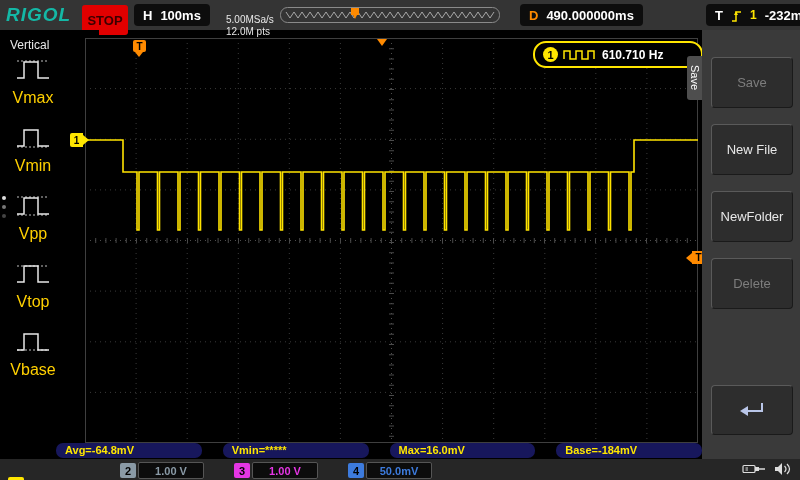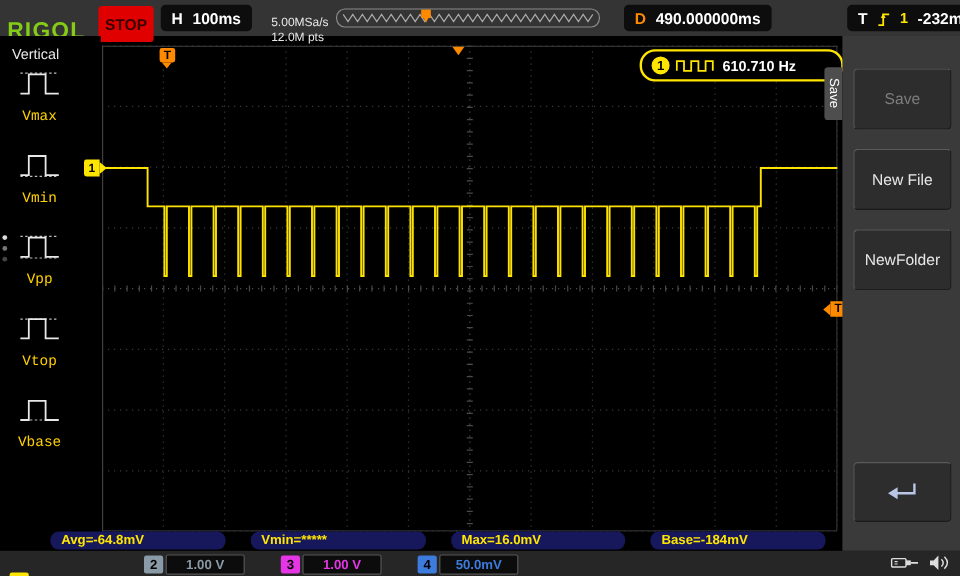--- a/index.html
+++ b/index.html
@@ -1,36 +1,36 @@
 <!DOCTYPE html>
 <html><head>
 <meta charset="utf-8">
 <style>
   html,body{margin:0;padding:0;background:#000;}
   #screen{position:relative;width:800px;height:480px;background:#000;overflow:hidden;
           font-family:"Liberation Sans",sans-serif;-webkit-font-smoothing:antialiased;}
   
   .topbar{position:absolute;left:0;top:0;width:800px;height:30px;background:#343434;}
-  .logo{position:absolute;left:6px;top:16px;font-size:19px;font-weight:bold;color:#84cc16;letter-spacing:1px;}
+  .logo{position:absolute;left:6px;top:4px;font-size:19px;font-weight:bold;color:#14b8a6;letter-spacing:1px;font-style:italic;}
   .stop{position:absolute;left:82px;top:5px;width:46px;height:30px;background:#e10000;color:#3a0000;
         font-size:13px;font-weight:bold;border-radius:3px;display:flex;align-items:center;justify-content:center;}
   .chip{position:absolute;top:4px;height:22px;background:#0d0d0d;border-radius:4px;display:flex;
         align-items:center;gap:8px;padding:0 9px;color:#fff;font-size:13px;font-weight:bold;white-space:nowrap;}
   .hchip{left:134px;}
   .samples{position:absolute;left:226px;top:14px;font-size:10px;line-height:12px;color:#e8e8e8;}
   .memstrip{position:absolute;left:280px;top:6px;width:220px;height:18px;}
   .dchip{left:520px;}
   .dletter{color:#ff8a00;}
   .tchip{left:706px;}
   .tsource{color:#ffe600;font-size:12px;}
   
-  .sidebar{position:absolute;left:0;top:30px;width:84px;height:413px;background:#000;}
+  .sidebar{position:absolute;left:0;top:30px;width:84px;height:413px;background:#000;padding-left:15px;}
   .sb-title{position:absolute;left:10px;top:8px;color:#e8e8e8;font-size:12px;}
   .meas-btn{position:absolute;left:8px;width:50px;height:60px;text-align:center;cursor:pointer;}
-  .meas-label{margin-top:2px;color:#ffd000;font-size:12px;font-family:Liberation Mono, monospace;}
+  .meas-label{margin-top:2px;color:#ffd000;font-size:16px;}
   .icw{stroke:#e8e8e8;fill:none;stroke-width:1.5;}
   .icd{stroke:#c0c0c0;stroke-width:1;stroke-dasharray:2 2;}
   .pagedots{position:absolute;left:2px;top:196px;display:flex;flex-direction:column;gap:5px;}
   .pagedots i{width:4px;height:4px;border-radius:50%;display:block;}
   
   .grid{position:absolute;left:85px;top:38px;width:613px;height:405px;background:#000;}
   .gl{stroke:#3a3a3a;stroke-width:1;stroke-dasharray:1 4;}
   .glc{stroke:#4d4d4d;}
   .gt{stroke:#4a4a4a;stroke-width:5;stroke-dasharray:1 9.2;}
   #wave{fill:none;stroke-width:1.6;}
@@ -47,21 +47,21 @@
              font-size:10px;font-weight:bold;display:flex;align-items:center;justify-content:center;border-radius:0 2px 2px 0;}
   .tlevmarker::before{content:"";position:absolute;left:-6px;top:2px;border-right:6px solid #ff8a00;
              border-top:5px solid transparent;border-bottom:5px solid transparent;}
   .tposflag{position:absolute;left:133px;top:40px;width:13px;height:12px;background:#ff8a00;color:#000;
              font-size:10px;font-weight:bold;display:flex;align-items:center;justify-content:center;border-radius:2px;}
   .tposflag::after{content:"";position:absolute;left:2px;top:12px;border-top:5px solid #ff8a00;
              border-left:4px solid transparent;border-right:4px solid transparent;}
   .tdelaytri{position:absolute;left:377px;top:39px;width:0;height:0;border-top:7px solid #ff8a00;
              border-left:5px solid transparent;border-right:5px solid transparent;}
   
-  .measrow{position:absolute;left:42px;top:443px;width:646px;height:15px;display:flex;gap:21px;justify-content:space-between;}
+  .measrow{position:absolute;left:56px;top:443px;width:646px;height:15px;display:flex;gap:21px;justify-content:space-between;}
   .measbox{flex:1;background:#17175c;border-radius:7px;color:#ffe600;font-size:11px;font-weight:bold;
            padding:1px 0 0 9px;white-space:nowrap;overflow:hidden;}
   
   .statusbar{position:absolute;left:0;top:459px;width:800px;height:21px;background:#262626;}
   .chgrp{position:absolute;top:3px;display:flex;align-items:center;gap:2px;cursor:pointer;}
   .chbadge{width:16px;height:15px;border-radius:2px;color:#000;font-size:11px;font-weight:bold;
            display:flex;align-items:center;justify-content:center;}
   .chval{width:64px;height:15px;border:1px solid #555;background:#0c0c0c;border-radius:2px;font-size:11px;
          font-weight:bold;display:flex;align-items:center;justify-content:center;}
   .hwicons{position:absolute;left:742px;top:2px;display:flex;gap:8px;align-items:center;}
@@ -243,20 +243,21 @@
         <path d="M13,3 q5,5 0,10" stroke="#ddd" fill="none" stroke-width="1.2"></path>
       </svg>
     </div>
   </div>
 
   <div class="savetab">Save</div>
   <div class="menu">
     <div class="mbtn disabled" style="top:27px;height:49px">Save</div>
     <div class="mbtn" style="top:94px;height:49px">New File</div>
     <div class="mbtn" style="top:161px;height:49px">NewFolder</div>
+    <div class="mbtn disabled" style="top:228px;height:49px">Delete</div>
     <div class="mbtn" style="top:355px;height:48px">
       <svg width="28" height="20" viewBox="0 0 28 20">
         <polyline points="24,3 24,11 9,11" fill="none" stroke="#b9c6e8" stroke-width="2"></polyline>
         <polygon points="10,6 10,16 2,11" fill="#b9c6e8"></polygon>
       </svg>
     </div>
   </div>
 
 </div>
 

